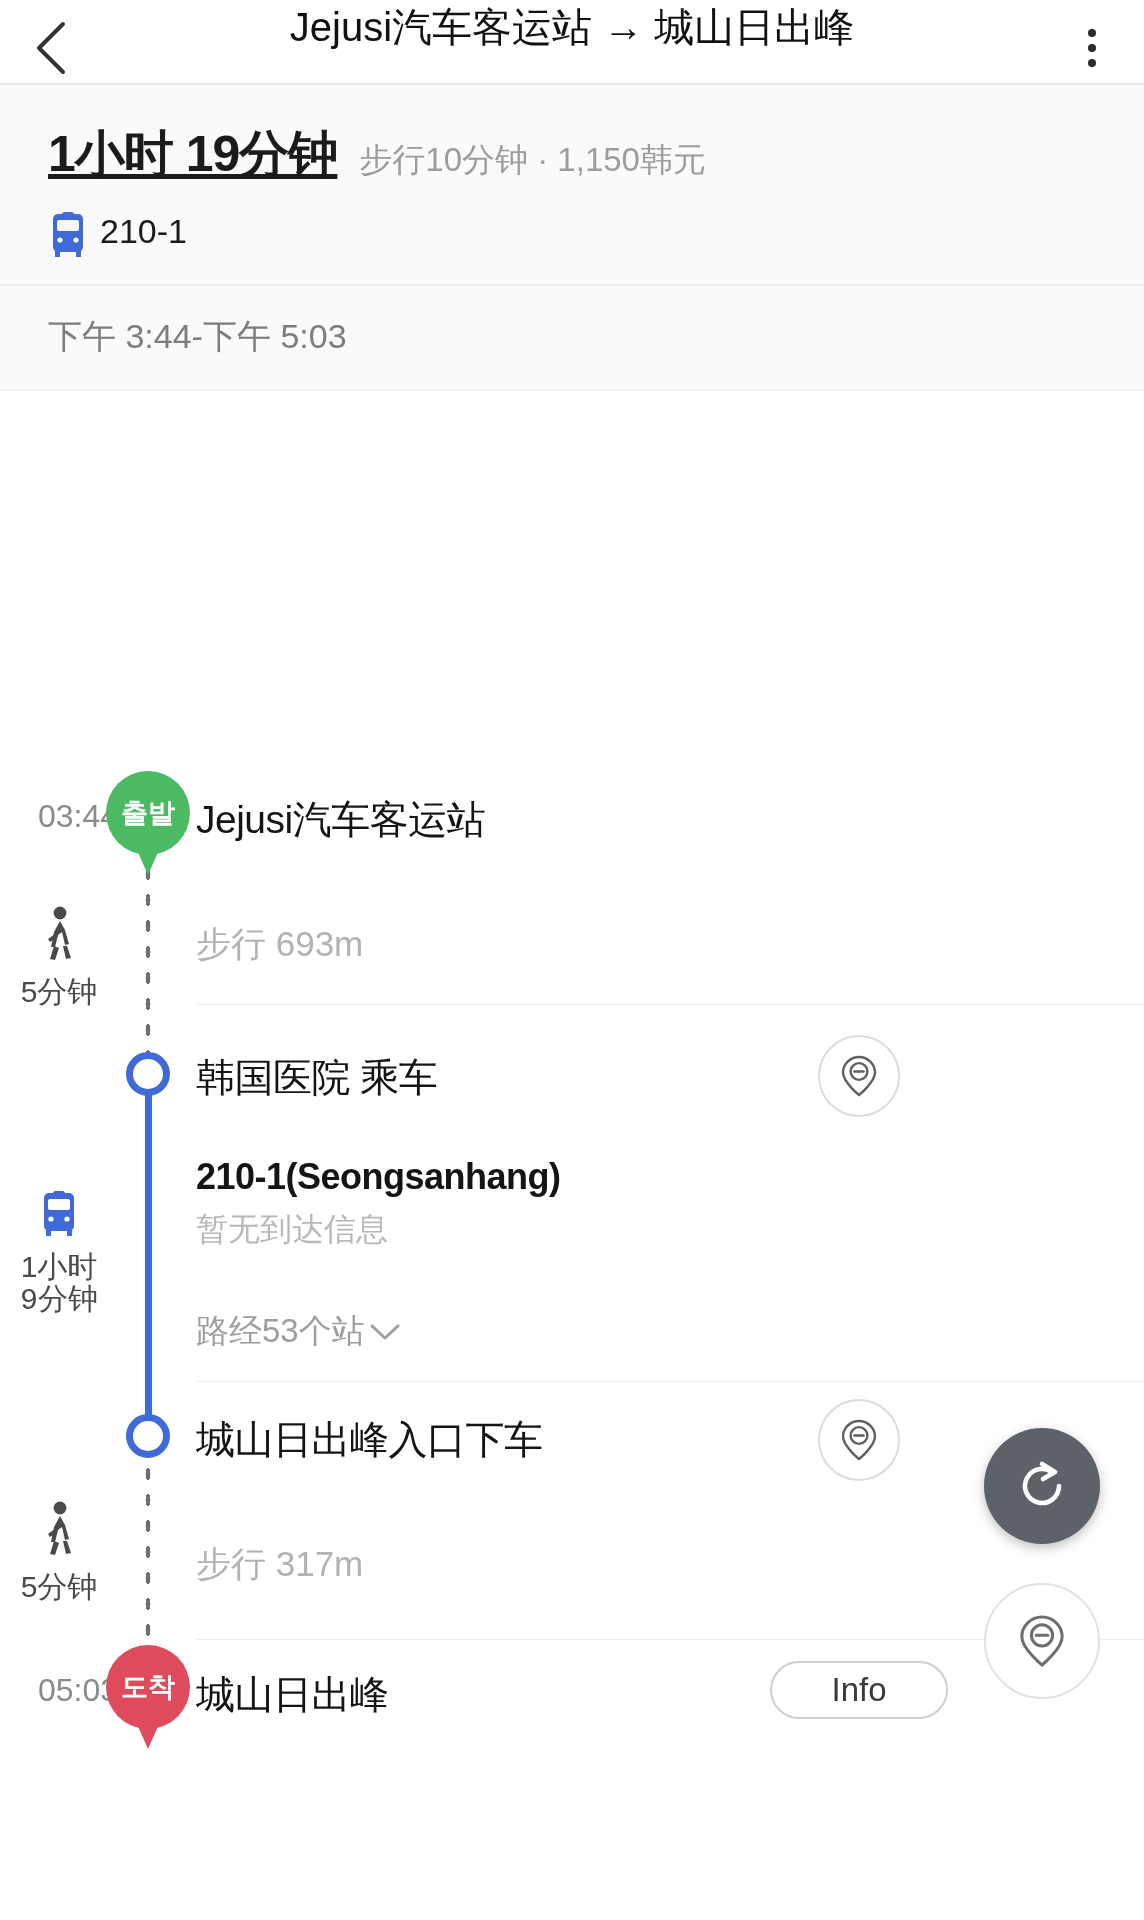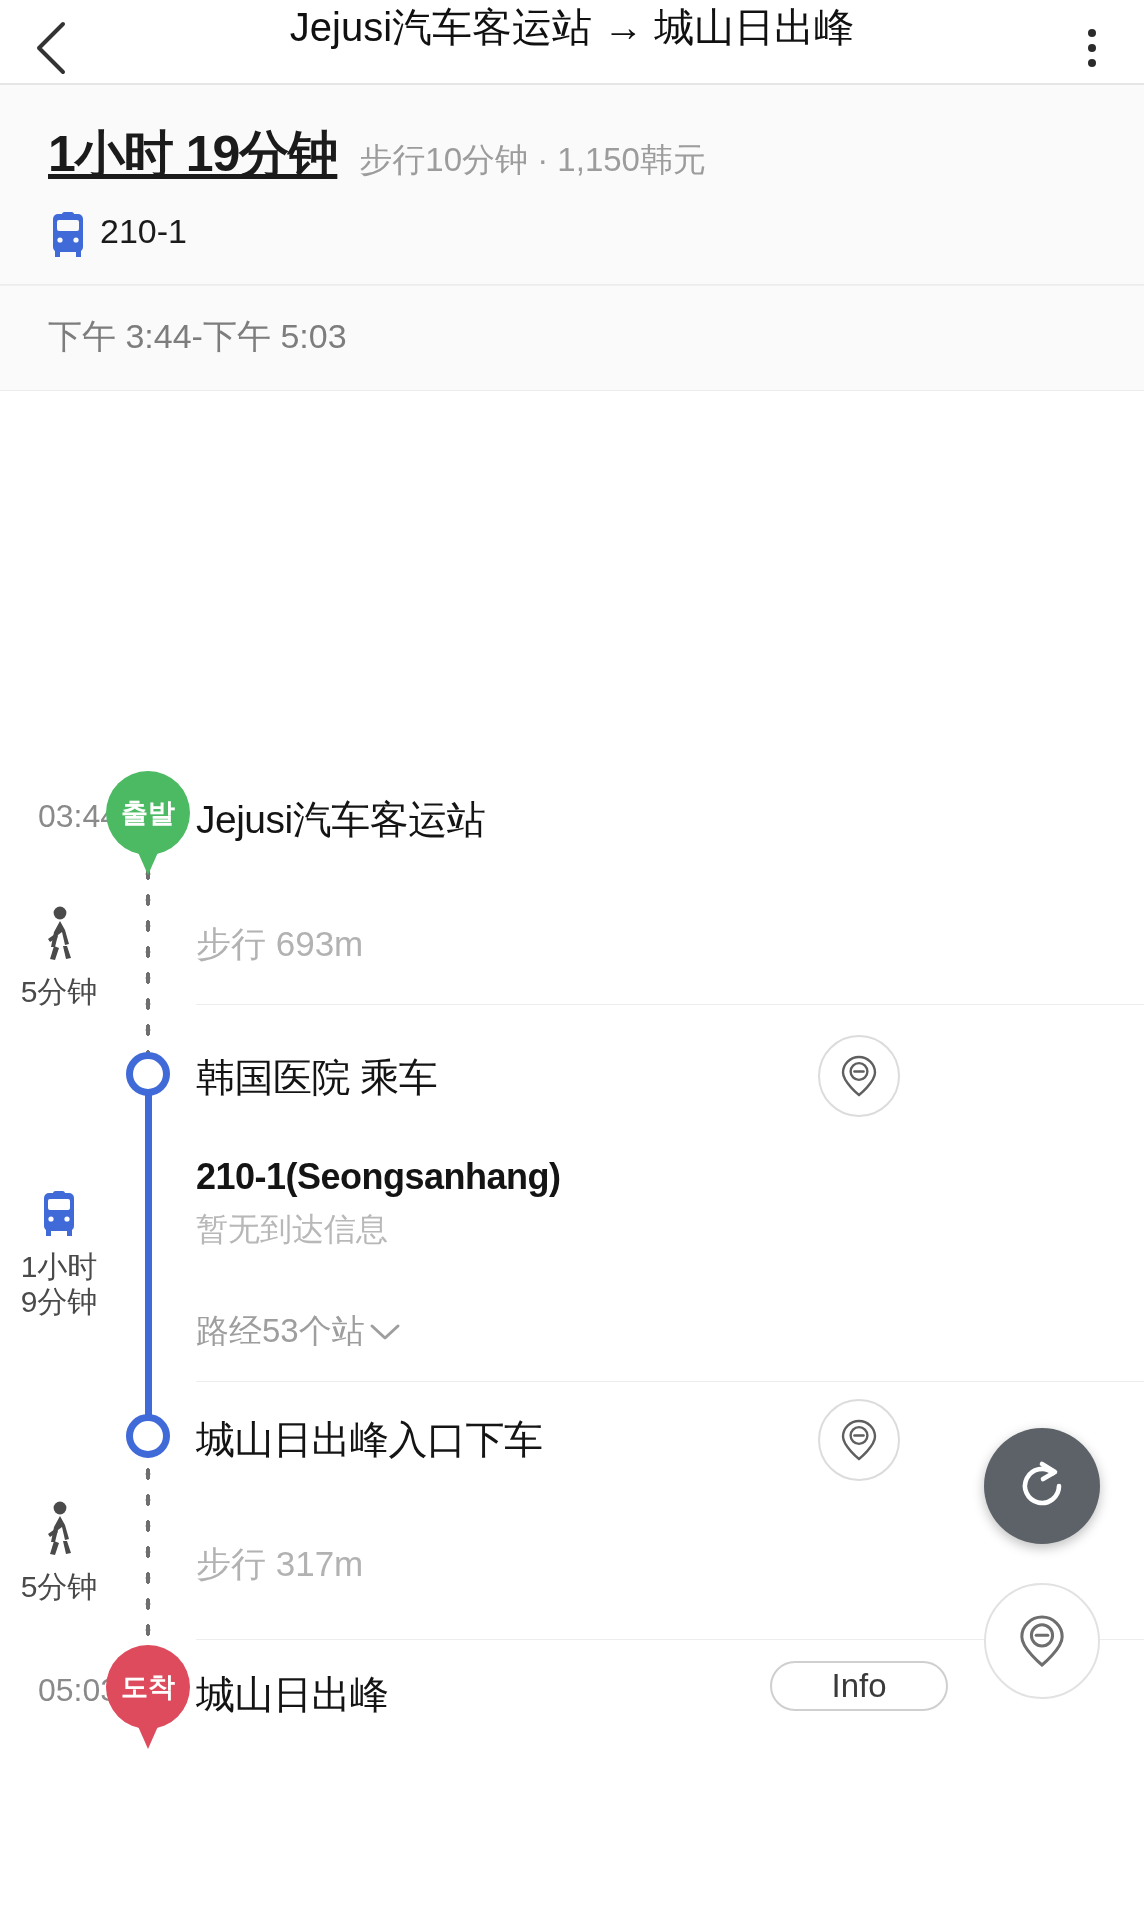--- a/index.html
+++ b/index.html
@@ -133,21 +133,21 @@
     position: absolute; left: 196px; right: 0; height: 1px; background: #ededed;
   }
 
   .circle-btn {
     position: absolute; width: 82px; height: 82px; border-radius: 50%;
     border: 2px solid #dcdcdc; background: #fff;
     display: flex; align-items: center; justify-content: center;
   }
 
   .info-btn {
-    position: absolute; width: 178px; height: 50px;
+    position: absolute; width: 178px; height: 58px;
     border: 2px solid #cfcfcf; border-radius: 34px; background: #fff;
     display: flex; align-items: center; justify-content: center;
     font-size: 33px; color: #3a3a3a;
   }
 
   
   .fab {
     position: absolute; right: 44px; top: 1428px;
     width: 116px; height: 116px; border-radius: 50%;
     background: #5c6268;
@@ -245,21 +245,21 @@
       <svg width="44" height="46" viewBox="0 0 40 46">
         <rect x="5" y="2" width="30" height="38" rx="5" fill="#3f6ad8"></rect>
         <rect x="14" y="0" width="12" height="5" rx="2.5" fill="#3f6ad8"></rect>
         <rect x="9" y="8" width="22" height="11" rx="2" fill="#ffffff"></rect>
         <circle cx="12" cy="28" r="2.6" fill="#ffffff"></circle>
         <circle cx="28" cy="28" r="2.6" fill="#ffffff"></circle>
         <rect x="7" y="39" width="5" height="6" fill="#3f6ad8"></rect>
         <rect x="28" y="39" width="5" height="6" fill="#3f6ad8"></rect>
       </svg>
       <div class="side-mode-label">1小时</div>
-      <div class="side-mode-label" style="margin-top:0;">9分钟</div>
+      <div class="side-mode-label" style="margin-top:0;font-family:Liberation Mono, monospace;">9分钟</div>
     </div>
 
     <div class="row-bus-name" style="top:765px;">210-1(Seongsanhang)</div>
     <div class="row-bus-eta" style="top:817px;">暂无到达信息</div>
 
     <div class="row-stops" style="top:918px;">
       <span>路经53个站</span>
       <svg width="34" height="22" viewBox="0 0 34 22">
         <polyline points="4,5 17,17 30,5" fill="none" stroke="#9e9e9e" stroke-width="3" stroke-linecap="round" stroke-linejoin="round"></polyline>
       </svg>

